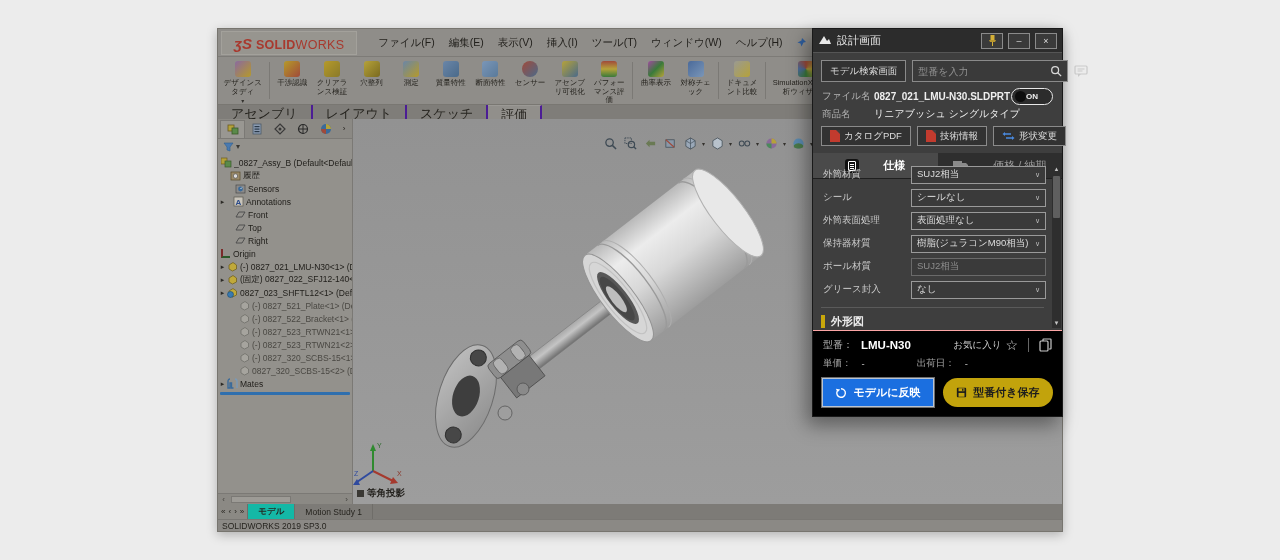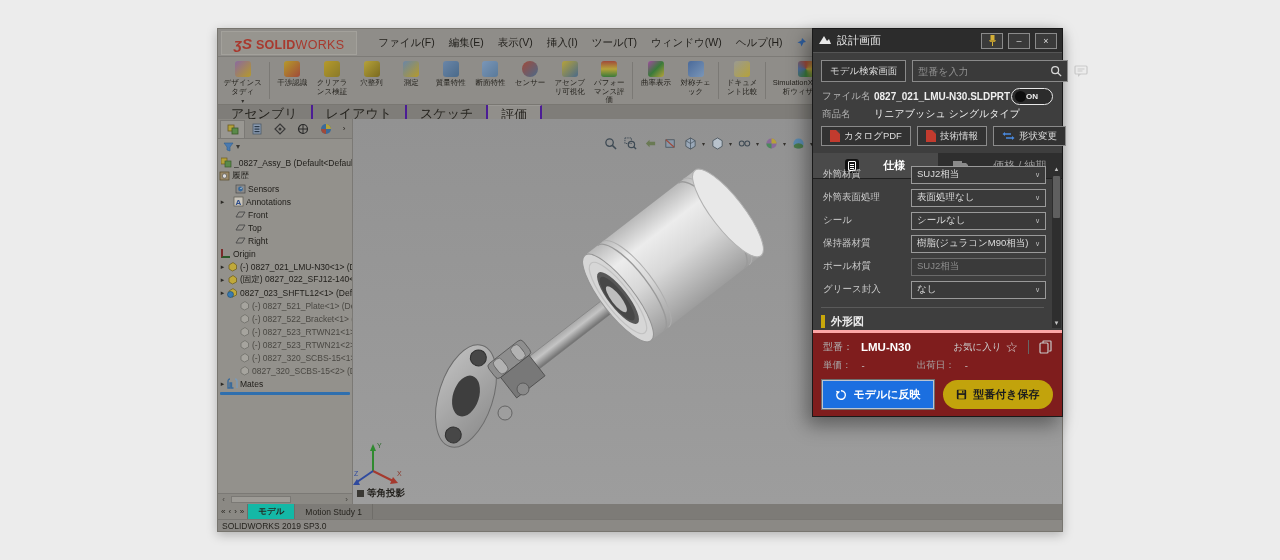--- a/index.html
+++ b/index.html
@@ -102,21 +102,21 @@
 .sechead{display:flex;align-items:center;gap:6px;padding:2px 8px 3px;font-size:11px;font-weight:bold;color:#ebebeb}
 .goldbar{width:4px;height:13px;background:#c8a70b}
 .drawbox{margin:1px 8px 4px;height:96px;background:#8f8f8f;display:flex;align-items:center;padding:6px;gap:6px}
 .magbtn{width:34px;height:34px;background:#2a2a2a;display:flex;align-items:center;justify-content:center;flex:0 0 auto}
 .drawcard{flex:1;height:84px;background:#a6a6a6;position:relative;overflow:hidden}
 .unit{font-size:10px;color:#cfcfcf;margin-left:8px}
 .vscroll{position:absolute;right:1px;top:136px;bottom:88px;width:9px;background:#2e2e2e;display:flex;flex-direction:column;align-items:center}
 .vs-arrow{font-size:6px;color:#c5c5c5;line-height:9px}
 .vs-thumb{width:7px;height:42px;background:#5f5f5f;margin-top:2px;border-radius:1px}
 .vs-track{flex:1}
-.pbottom{position:absolute;left:0;right:0;bottom:0;height:86px;background:#7f1d1d;border-top:3px solid #fca5a5}
+.pbottom{position:absolute;left:0;right:0;bottom:0;height:86px;background:#000000;border-top:1px solid #fca5a5}
 .mrow{display:flex;align-items:center;padding:7px 10px 2px}
 .mlabel{font-size:10px;color:#b0b0b0}
 .mvalue{font-size:11.5px;font-weight:bold;color:#fff;margin-left:8px}
 .favwrap{margin-left:auto;display:flex;align-items:center;gap:4px}
 .favtext{font-size:9.5px;color:#c9c9c9}
 .star{font-size:14px;color:#d8d8d8;line-height:1}
 .vdiv{width:1px;height:14px;background:#666;margin:0 6px}
 .prow{display:flex;align-items:center;padding:3px 10px 2px;font-size:9.5px;color:#a8a8a8}
 .pval{color:#c9c9c9;margin:0 14px 0 10px}
 .btnrow{display:flex;gap:9px;padding:6px 9px}
@@ -357,21 +357,21 @@
         <span style="font-size:8px;color:#3a3834">▾</span>
       </div>
       <div class="tree">
         <div class="trow" style="padding-left:3px">
             <span class="ti"><svg width="11" height="11" viewBox="0 0 11 11">
                 <rect x="0" y="1" width="6" height="6" fill="#b5a23a" stroke="#6a5a20" stroke-width=".7"></rect>
                 <rect x="4" y="4" width="6" height="6" fill="#5a8a4a" stroke="#3a5a2a" stroke-width=".7"></rect>
               </svg></span>
             <span class="tlabel">_0827_Assy_B (Default&lt;Default_Displa</span>
           </div>
-        <div class="trow" style="padding-left:1px">
+        <div class="trow" style="padding-left:12px">
             <span class="ti"><svg width="11" height="11" viewBox="0 0 11 11">
                 <rect x="1" y="2" width="9" height="8" fill="#9a8a6a" stroke="#5a4a2a" stroke-width=".7"></rect>
                 <circle cx="5.5" cy="6" r="2.2" fill="#ddd" stroke="#444" stroke-width=".6"></circle>
               </svg></span>
             <span class="tlabel">履歴</span>
           </div>
         <div class="trow" style="padding-left:17px">
             <span class="ti"><svg width="11" height="11" viewBox="0 0 11 11">
                 <rect x="1" y="2" width="9" height="8" fill="#8a8a8a" stroke="#4a4a4a" stroke-width=".7"></rect>
                 <circle cx="5.5" cy="6" r="2.4" fill="#3a6a9a"></circle>
@@ -735,30 +735,30 @@
 
     <div class="pcontent">
       <div class="srow2">
         <span class="slabel">外筒材質</span>
         <div class="sel">
             <span>SUJ2相当</span>
             <span class="chev">∨</span>
           </div>
       </div>
       <div class="srow2">
+        <span class="slabel">シール</span>
+        <div class="sel">
+            <span>シールなし</span>
+            <span class="chev">∨</span>
+          </div>
+      </div>
+      <div class="srow2">
         <span class="slabel">外筒表面処理</span>
         <div class="sel">
             <span>表面処理なし</span>
-            <span class="chev">∨</span>
-          </div>
-      </div>
-      <div class="srow2">
-        <span class="slabel">シール</span>
-        <div class="sel">
-            <span>シールなし</span>
             <span class="chev">∨</span>
           </div>
       </div>
       <div class="srow2">
         <span class="slabel">保持器材質</span>
         <div class="sel">
             <span>樹脂(ジュラコンM90相当)</span>
             <span class="chev">∨</span>
           </div>
       </div>

